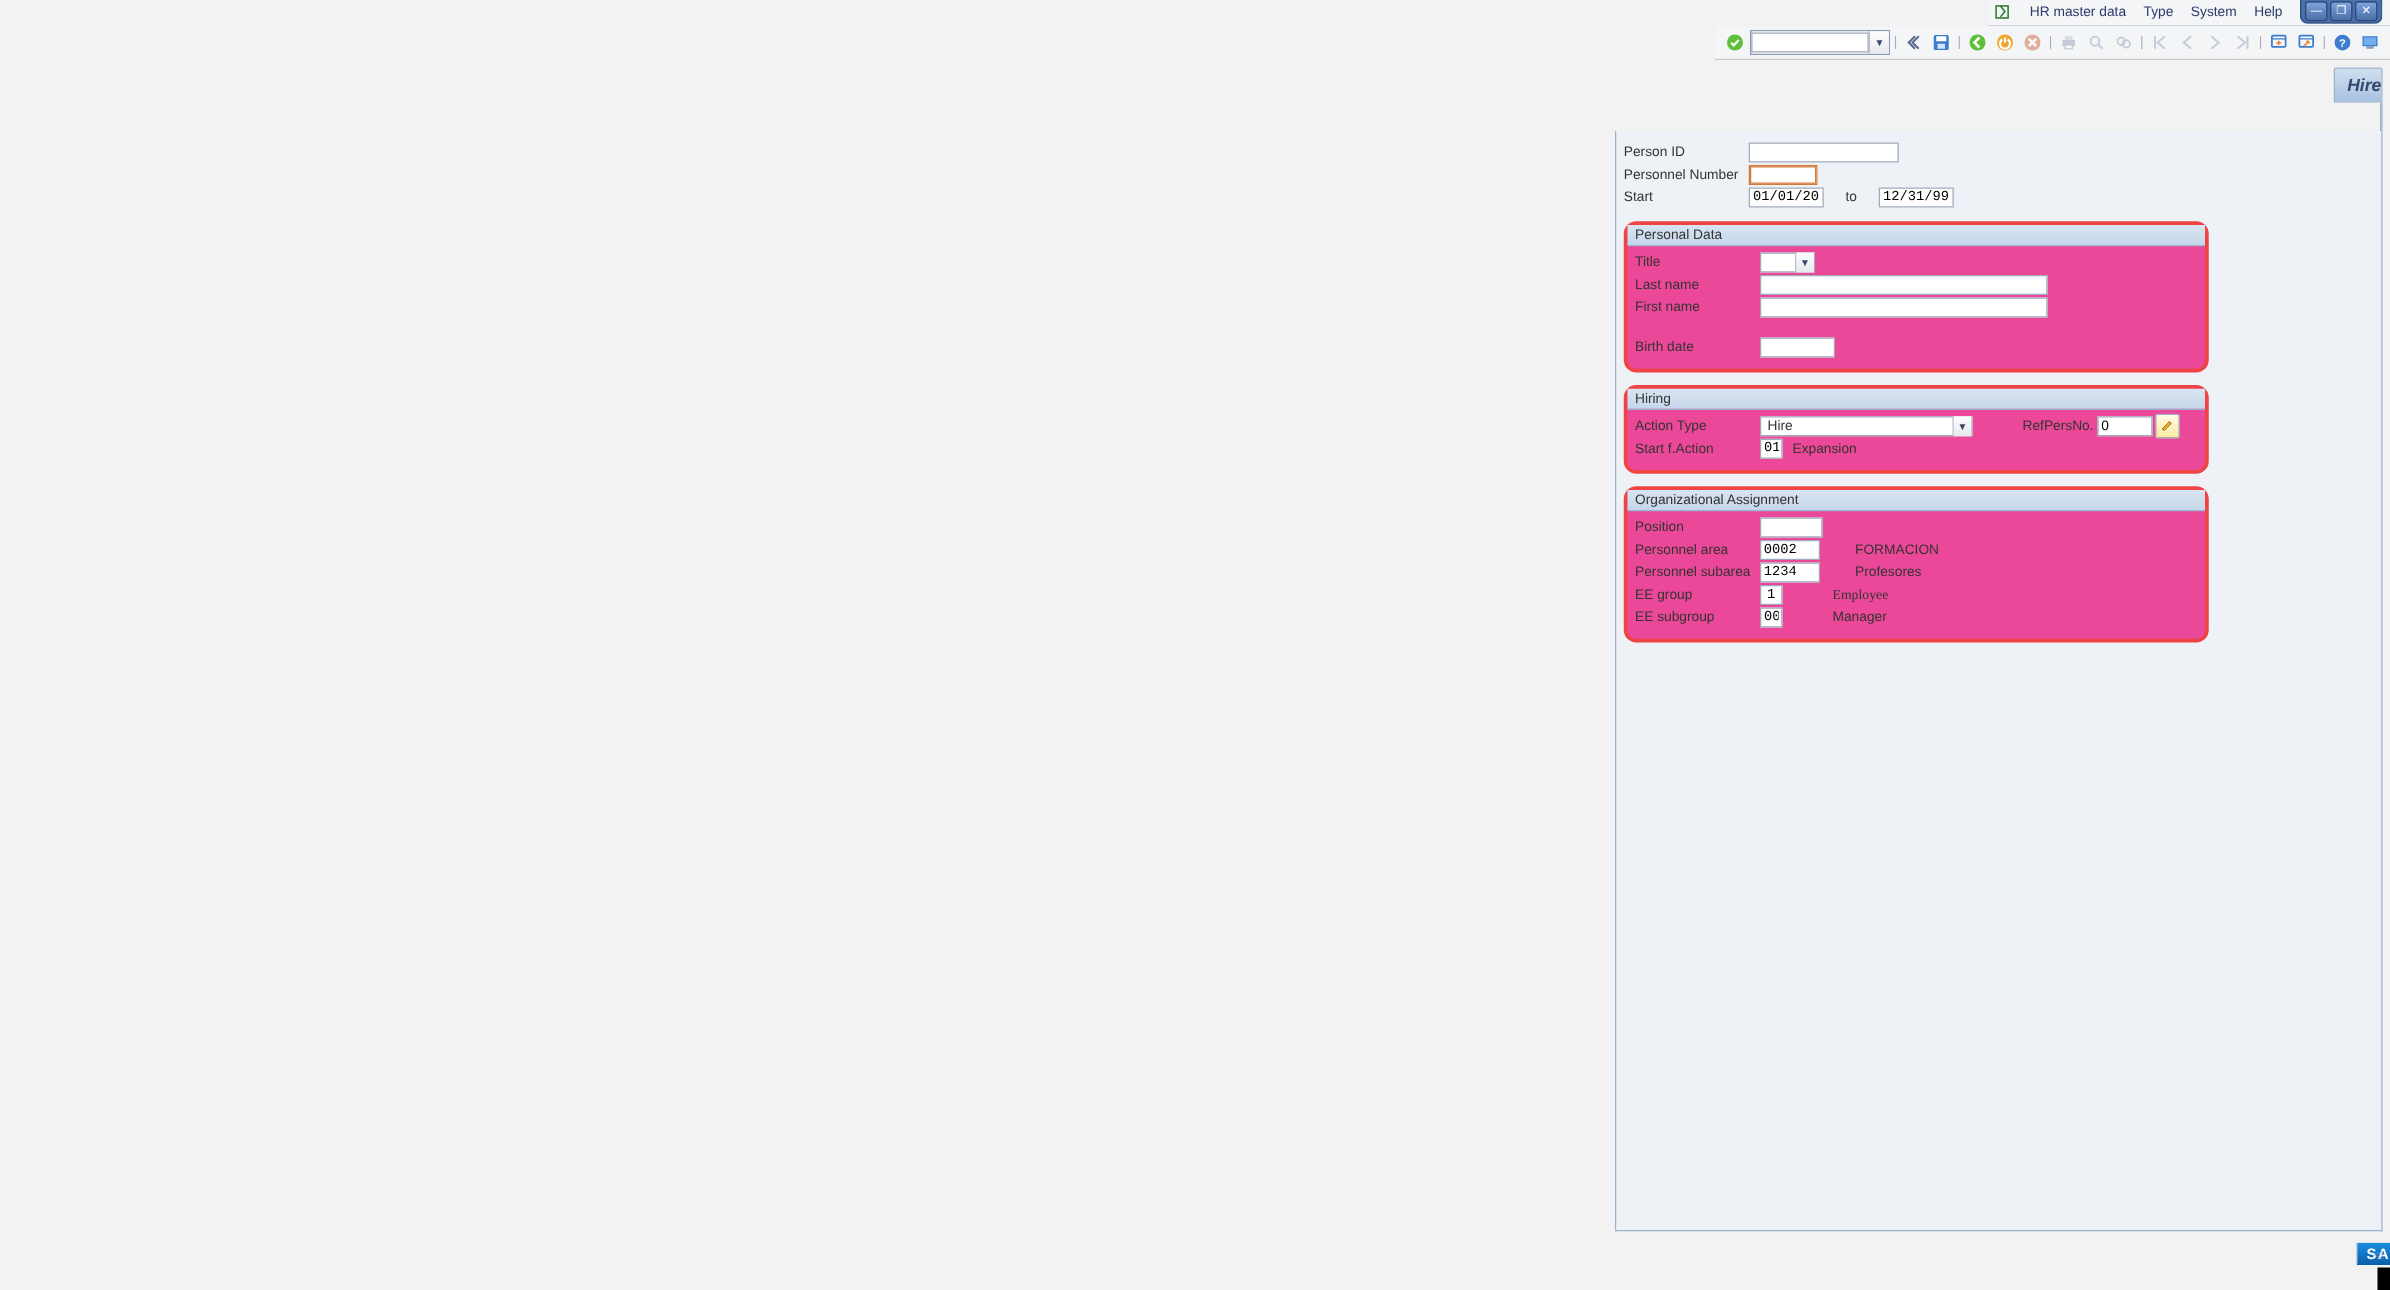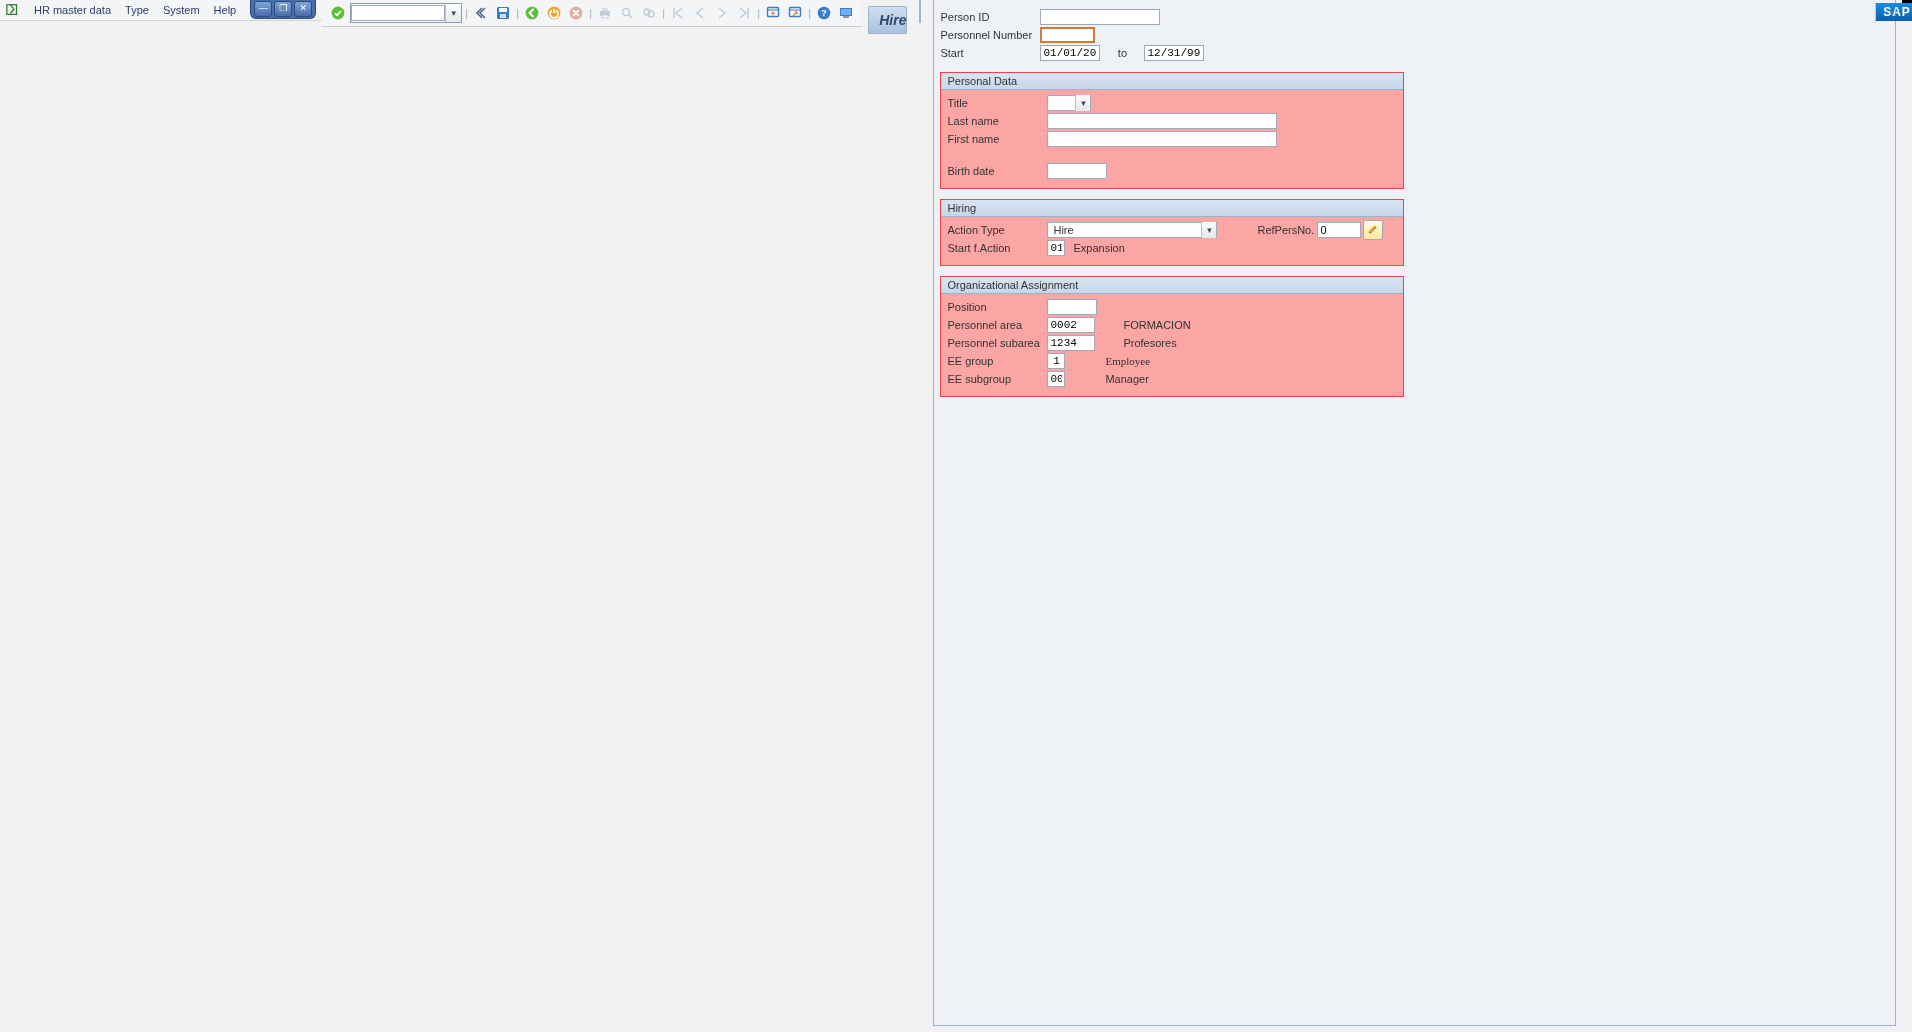--- a/index.html
+++ b/index.html
@@ -7,23 +7,24 @@
     padding: 0;
     font-family: Arial, Helvetica, sans-serif;
     font-size: 11px;
     background: #ffffff;
     color: #333;
     height: 100%;
     overflow: hidden;
   }
   .app {
     display: flex;
-    flex-direction: row;
+    flex-direction: column;
     height: 100vh;
     background: #f2f2f2;
+    align-items: flex-end;
   }
   
   .menubar {
     display: flex;
     align-items: center;
     gap: 14px;
     height: 20px;
     background: #f4f5f7;
     border-bottom: 1px solid #d0d4da;
     padding: 0 6px;
@@ -156,25 +157,25 @@
   .required-focus {
     background:#ffe9a8;
     border:1px solid #d37a3a !important;
     box-shadow: 0 0 0 1px #d37a3a inset;
   }
   .w55{width:55px;} .w60{width:60px;} .w30{width:48px;} .w18{width:18px;}
   .w120{width:120px;} .w230{width:230px;} .w50{width:50px;} .w44{width:44px;}
   .w170{width:170px;}
 
   .groupbox {
-    border: 1px solid #ef4444;
+    border: 3px solid #ef4444;
     margin-top: 10px;
     width: 462px;
-    background:#fca5a5;
-    border-radius: 0;
+    background:#ec4899;
+    border-radius: 10px;
   }
   .groupbox .ghead {
     background: linear-gradient(#d9e4f1,#c6d6ea);
     border-bottom: 1px solid #9bb2cf;
     padding: 2px 6px;
     font-size: 11px;
     color: #333;
   }
   .groupbox .gbody {
     padding: 4px 6px 8px 6px;

